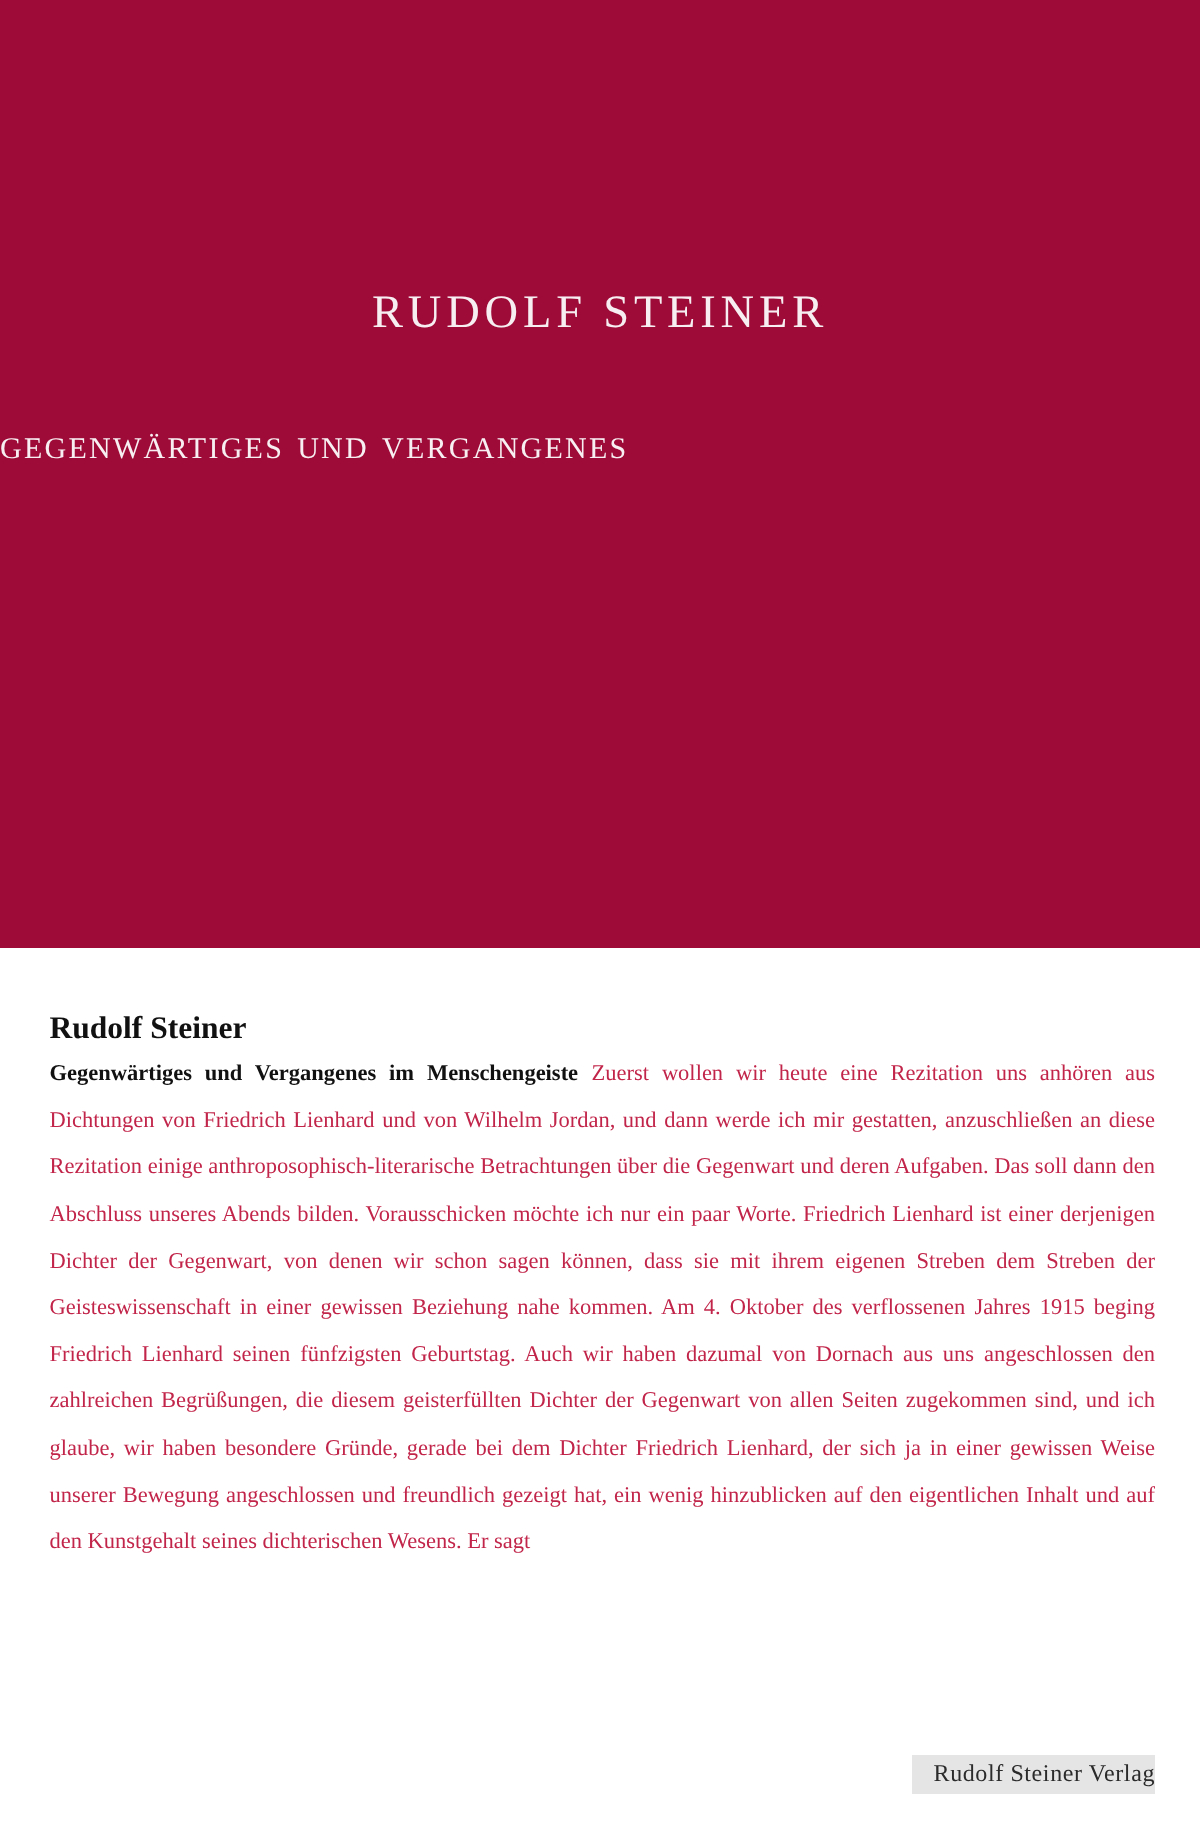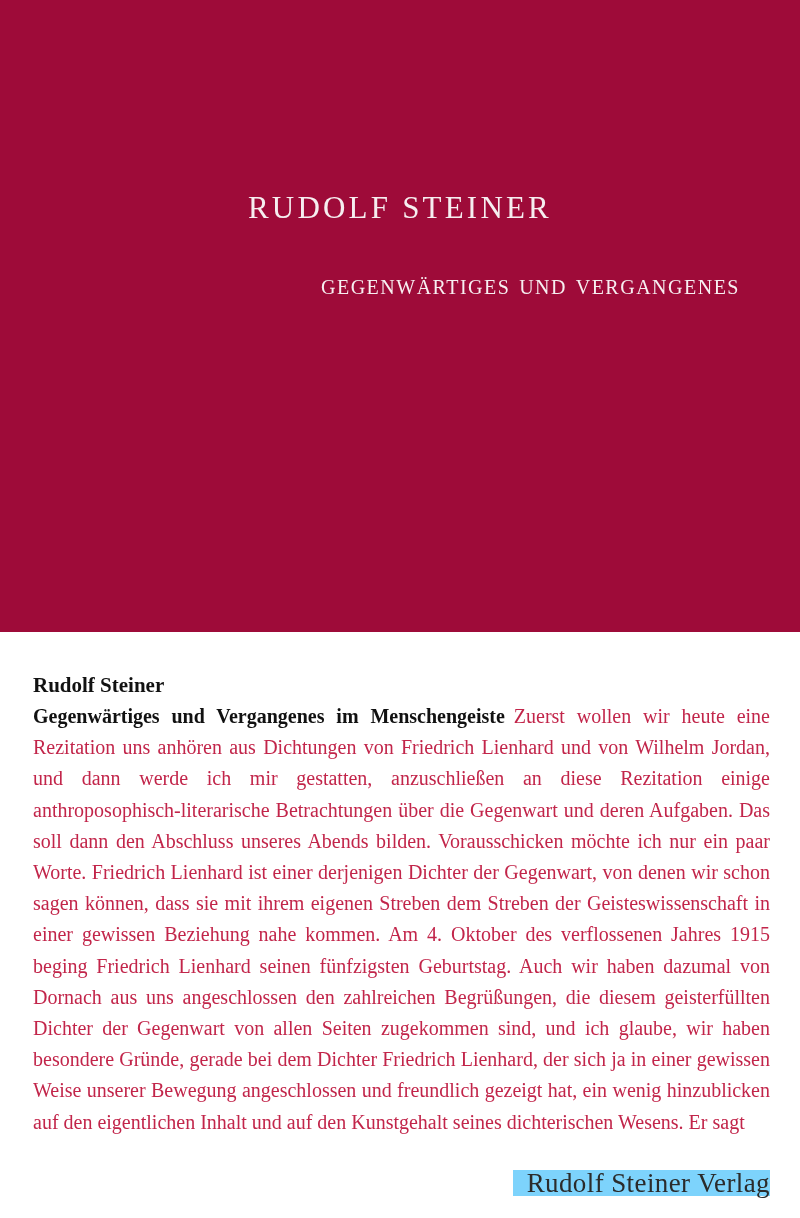--- a/index.html
+++ b/index.html
@@ -40,23 +40,23 @@
     line-height: 38px;
     letter-spacing: 3.2px;
     font-variant: small-caps;
     text-transform: uppercase;
     white-space: nowrap;
   }
 
   .cover-title {
     position: absolute;
     left: 0;
-    top: 260px;
+    top: 272px;
     width: 740px;
-    text-align: right;
+    text-align: left;
     color: #f7eff1;
   }
   .cover-title .title-line {
     display: block;
     font-size: 29px;
     line-height: 49px;
     letter-spacing: 1.5px;
     font-variant: small-caps;
     text-transform: lowercase;
     white-space: nowrap;
@@ -84,43 +84,43 @@
     display: block;
     color: #111111;
     font-size: 21px;
     line-height: 29px;
     font-weight: 700;
     margin-bottom: 1px;
   }
 
   .blurb-body {
     color: #c2254a;
-    font-size: 20px;
+    font-size: 15px;
     line-height: 31.2px;
     text-align: justify;
     text-justify: inter-word;
     hyphens: manual;
   }
 
   .blurb-title {
     color: #111111;
     font-weight: 700;
     margin-right: 9px;
   }
 
   .imprint {
     position: absolute;
     right: 30px;
     bottom: 22px;
     color: #2b2b2b;
-    font-size: 27px;
+    font-size: 16px;
     line-height: 26px;
     letter-spacing: 0.4px;
     white-space: nowrap;
-    background: #7dd3fc;
+    background: #e5e5e5;
     padding-left: 14px;
   }
 </style>
 </head>
 <body>
 
 <div class="cover">
 
   <div class="cover-top">
     <div class="author-line">Rudolf Steiner</div>

